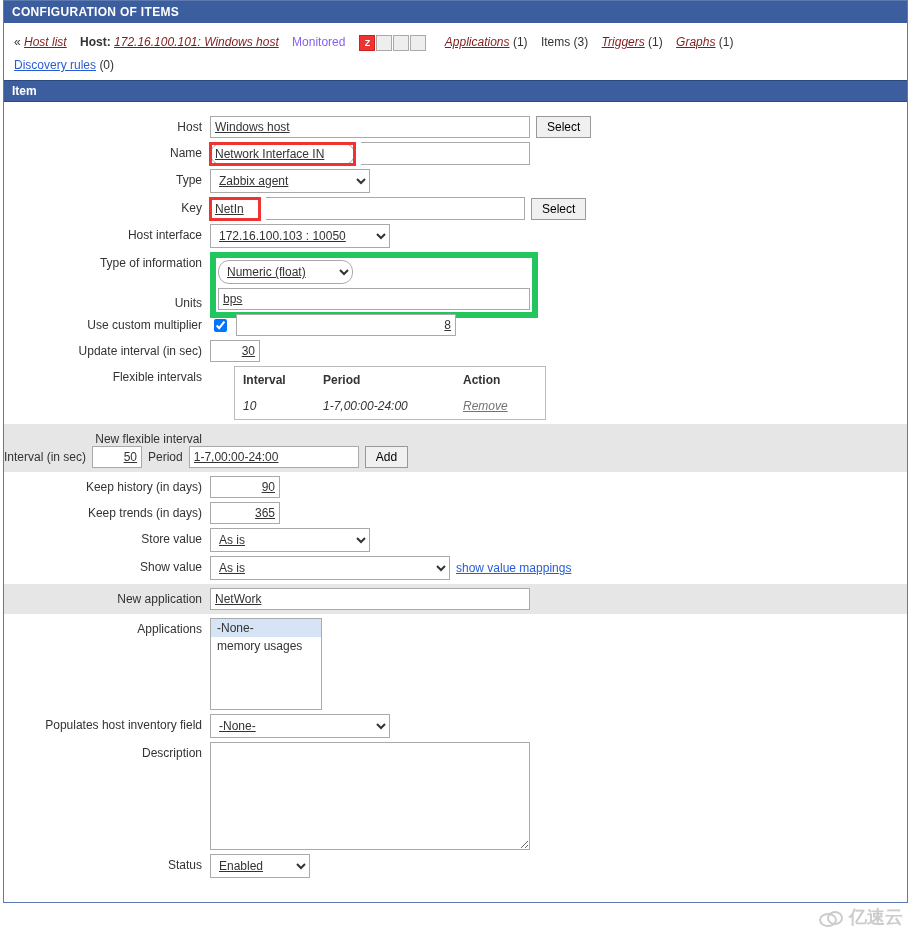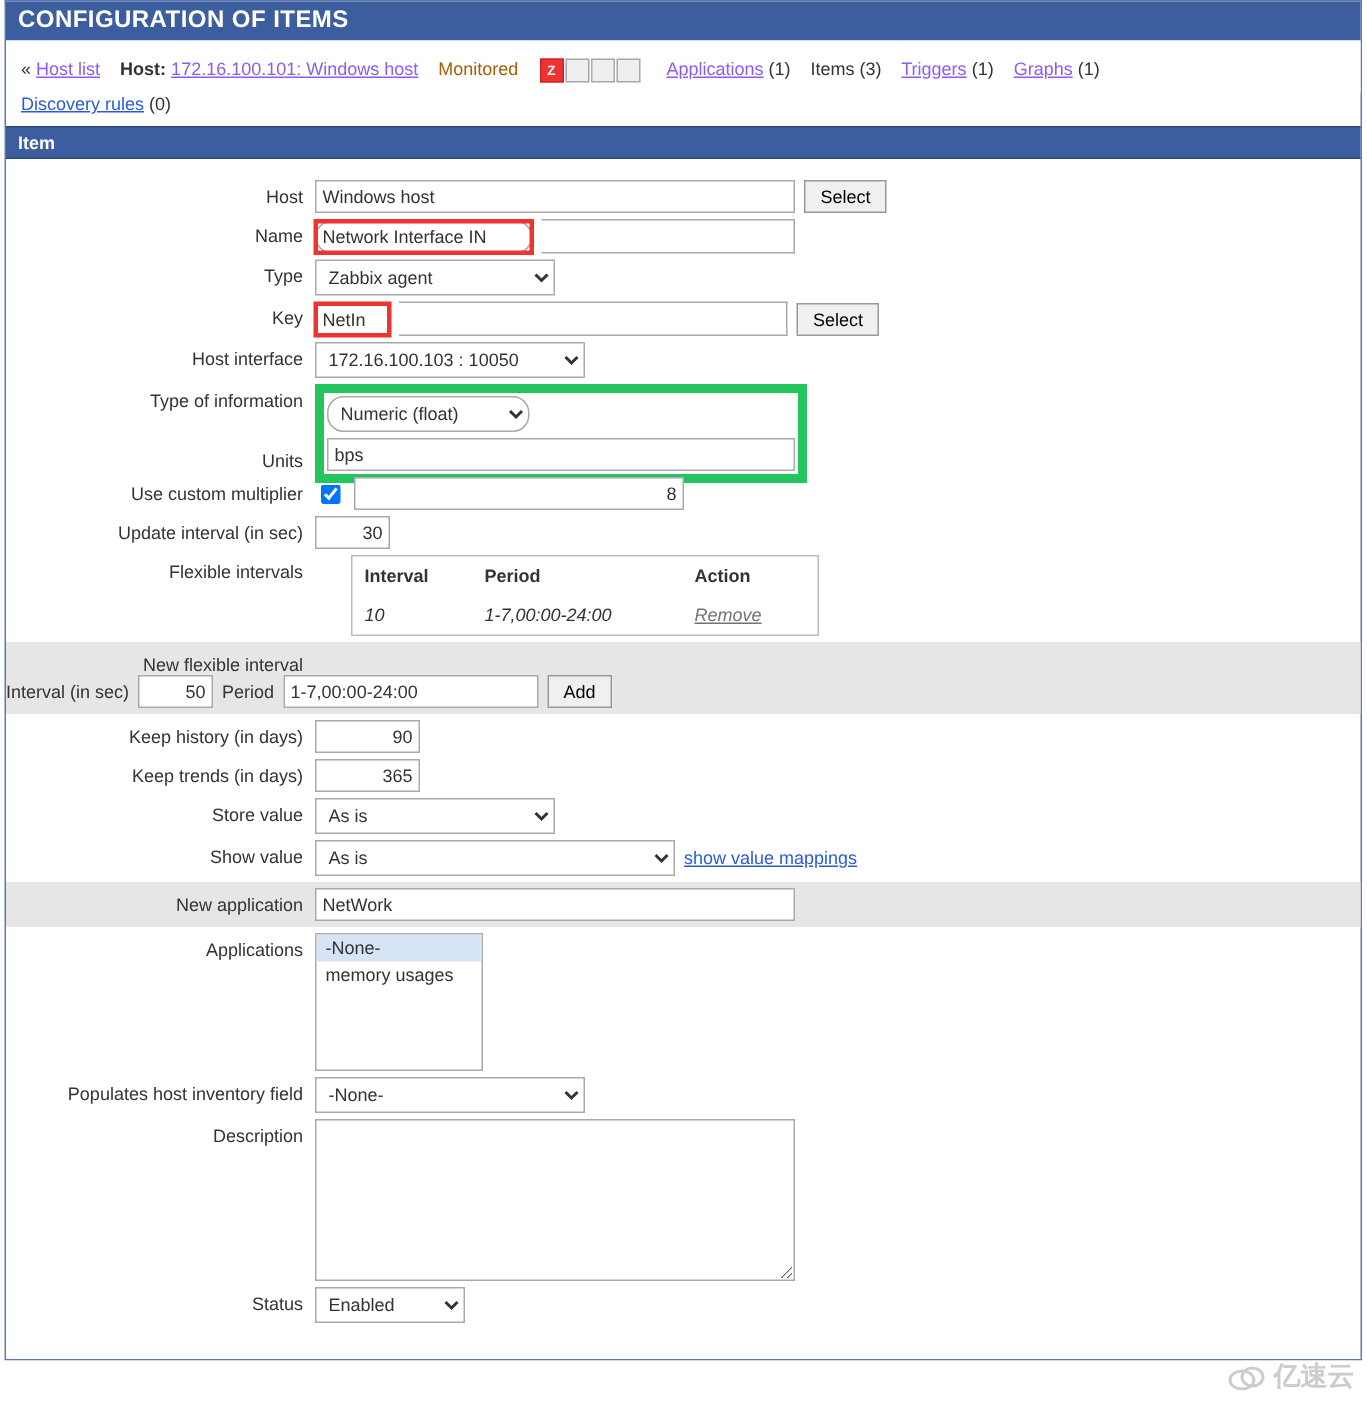--- a/index.html
+++ b/index.html
@@ -1,34 +1,34 @@
 <!DOCTYPE html>
 <html><head>
 <meta charset="utf-8">
 <style>
 html,body{margin:0;padding:0;font-family:Verdana,Arial,sans-serif;font-size:12px;color:#333;background:#fff;}
 .outer{width:903px;margin:0 auto;border:1px solid #5c7aaf;}
-.hdr-bar{background:#3c5e9e;color:#fff;font-weight:bold;padding:4px 8px;font-size:16px;letter-spacing:.3px;}
+.hdr-bar{background:#3c5e9e;color:#fff;font-weight:bold;padding:4px 8px;font-size:12px;letter-spacing:.3px;}
 .breadcrumb{padding:8px 10px 4px 10px;background:#fff;line-height:1.9;}
-.breadcrumb a{color:#8b5cf6;text-decoration:underline;}
+.breadcrumb a{color:#7f1d1d;text-decoration:underline;font-style:italic;}
 .breadcrumb .sep{color:#333;}
 .breadcrumb .host-label{font-weight:bold;}
-.breadcrumb .monitored{color:#a16207;}
+.breadcrumb .monitored{color:#8b5cf6;}
 .mini-icons{display:inline-block;vertical-align:middle;margin:0 4px;}
 .mini-icons span{display:inline-block;width:14px;height:14px;margin-right:1px;border:1px solid #aaa;background:#eee;vertical-align:middle;font-size:9px;}
 .mini-icons .z{background:#e33;color:#fff;text-align:center;line-height:14px;font-weight:bold;border-color:#c22;}
 .count{color:#333;}
 .disc{padding:0 10px 8px 10px;}
 .disc a{color:#2a5bd7;text-decoration:underline;}
 .section-bar{background:#3c5e9e;color:#fff;font-weight:bold;padding:3px 8px;border-top:1px solid #2a497f;border-bottom:1px solid #2a497f;}
 .form-wrap{padding:10px 0 20px 0;}
 .row{display:flex;align-items:flex-start;margin:4px 0;}
 .lbl{width:198px;text-align:right;padding:4px 8px 0 0;color:#333;}
 .ctl{flex:1;display:flex;align-items:center;gap:6px;flex-wrap:wrap;}
-input[type=text],textarea,select{font-family:inherit;font-size:12px;border:1px solid #aaa;padding:3px 4px;background:#fff;color:#333;}
+input[type=text],textarea,select{font-family:inherit;font-size:12px;border:1px solid #aaa;padding:3px 4px;background:#fff;color:#333;text-decoration:underline;}
 .btn{background:#f0f0f0;border:1px solid #999;padding:3px 10px;cursor:pointer;font-size:12px;}
 .w310{width:310px;} .w135{width:135px;border-radius:11px;} .w180{width:180px;}
 .w70{width:60px;text-align:right;} .w50{width:40px;text-align:right;}
 .w240{width:240px;} .w100{width:100px;} .w160{width:160px;}
 .hl-red{outline:3px solid #e33;outline-offset:-2px;}
 .hl-red-block{border:6px solid #22c55e;padding:2px;}
 .shade{background:#e6e6e6;}
 .flex-tbl{border:1px solid #bbb;width:310px;margin-left:24px;}
 .flex-tbl .hdrrow{display:flex;font-weight:bold;padding:6px 8px;}
 .flex-tbl .datarow{display:flex;padding:6px 8px;font-style:italic;}

